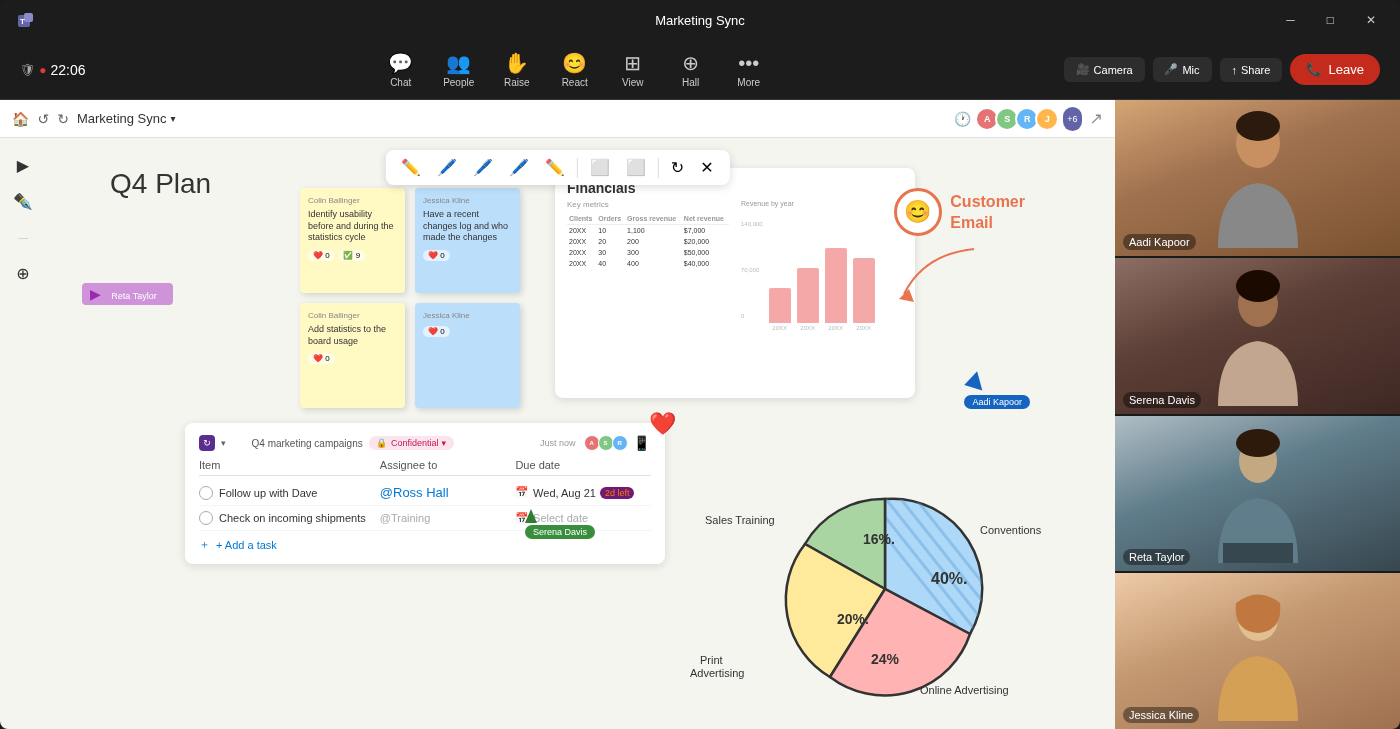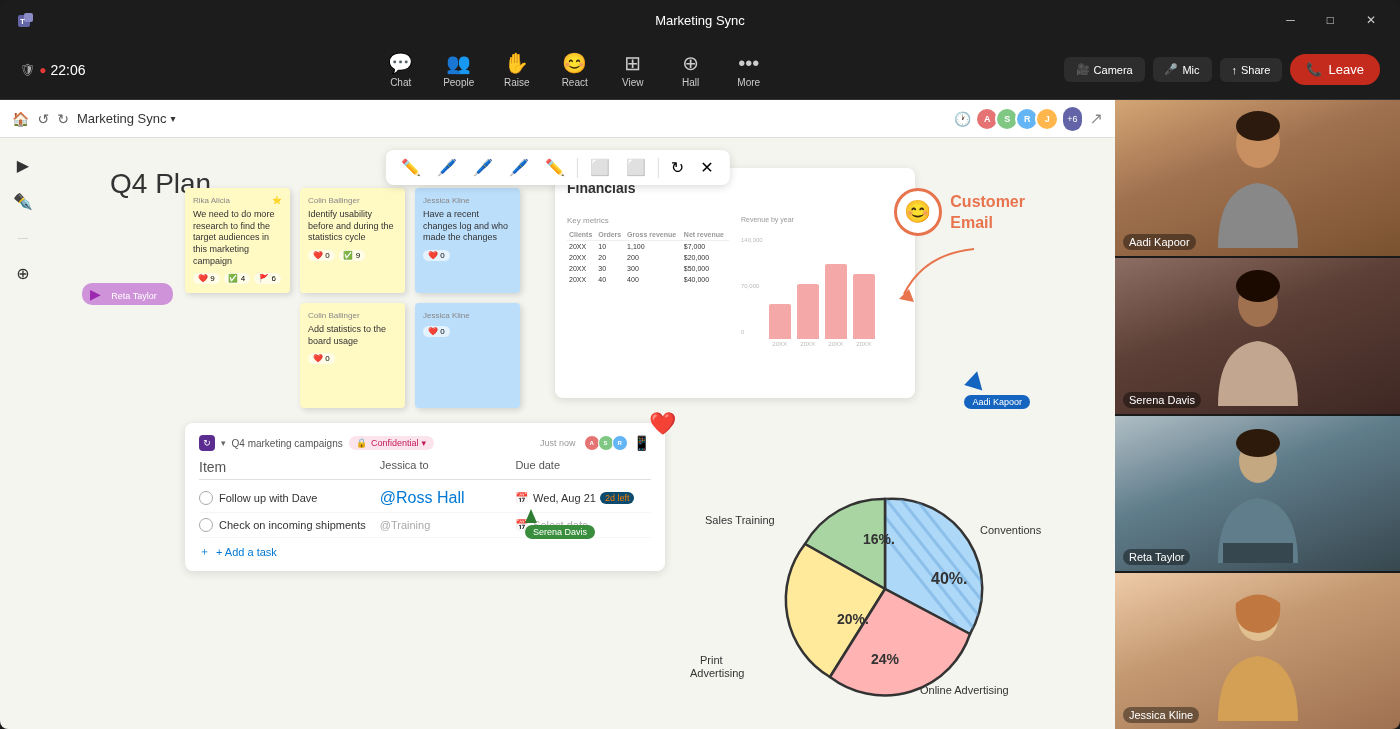--- a/index.html
+++ b/index.html
@@ -234,38 +234,38 @@
       position: absolute;
       left: 555px;
       top: 30px;
       width: 360px;
       height: 230px;
       background: #fff;
       border-radius: 8px;
       padding: 12px;
       box-shadow: 0 2px 8px rgba(0,0,0,0.12);
     }
-    .fin-title { font-size: 14px; font-weight: 600; color: #333; margin-bottom: 20px; }
+    .fin-title { font-size: 14px; font-weight: 600; color: #333; margin-bottom: 4px; }
     .fin-content { display: flex; gap: 12px; height: 170px; }
     .fin-table { flex: 1; }
     .fin-table table { width: 100%; border-collapse: collapse; }
     .fin-table th { font-size: 7px; color: #999; text-align: left; padding: 2px; border-bottom: 1px solid #eee; }
     .fin-table td { font-size: 7px; color: #333; padding: 2px; }
     .fin-chart { flex: 1; display: flex; flex-direction: column; }
 
     
     .reta-label {
       position: absolute;
       left: 82px;
       top: 145px;
       background: #ce93d8;
       color: #fff;
       font-size: 9px;
       padding: 3px 8px;
-      border-radius: 10px;
+      border-radius: 4px;
     }
 
     
     .video-panel {
       width: 285px;
       background: #1a1a1a;
       display: flex;
       flex-direction: column;
       gap: 2px;
       flex-shrink: 0;
@@ -424,32 +424,20 @@
 
       <div class="wb-content">
 
         <div class="q4-title">Q4 Plan</div>
 
         <div class="reta-label">
           <span style="color:#9c27b0;font-size:14px;">▶</span>
           <span style="background:#ce93d8;color:#fff;font-size:9px;padding:2px 8px;border-radius:10px;">Reta Taylor</span>
         </div>
 
-        <div class="sticky-note sticky-yellow" style="left:185px;top:50px;width:105px;height:105px;">
-          <div class="sticky-note-header">
-            <span>Rika Alicia</span>
-            <span>⭐</span>
-          </div>
-          <div class="sticky-note-body">We need to do more research to find the target audiences in this marketing campaign</div>
-          <div class="sticky-reactions">
-            <span class="reaction-pill">❤️ 9</span>
-            <span class="reaction-pill">✅ 4</span>
-            <span class="reaction-pill">🚩 6</span>
-          </div>
-        </div>
 
         <div class="sticky-note sticky-yellow" style="left:300px;top:50px;width:105px;height:105px;">
           <div class="sticky-note-header">
             <span>Colin Ballinger</span>
           </div>
           <div class="sticky-note-body">Identify usability before and during the statistics cycle</div>
           <div class="sticky-reactions">
             <span class="reaction-pill">❤️ 0</span>
             <span class="reaction-pill">✅ 9</span>
           </div>
@@ -576,51 +564,51 @@
           <div style="background:#1565c0;color:#fff;font-size:9px;padding:2px 8px;border-radius:10px;margin-top:2px;">Aadi Kapoor</div>
         </div>
 
         <div style="position:absolute;left:185px;top:285px;width:480px;background:#fff;border-radius:8px;padding:12px 14px;box-shadow:0 2px 10px rgba(0,0,0,0.12);">
 
           <div style="position:absolute;top:-12px;right:-12px;font-size:22px;">❤️</div>
 
           <div style="display:flex;align-items:center;gap:6px;margin-bottom:8px;flex-wrap:wrap;">
             <div style="width:16px;height:16px;background:#5c2d91;border-radius:4px;display:flex;align-items:center;justify-content:center;font-size:9px;color:#fff;">↻</div>
             <span style="font-size:9px;color:#666;">▾</span>
-            <span style="font-size:10px;color:#555;font-weight:500;">Q4 marketing campaigns</span>
+            <span style="font-size:10px;color:#555;font-weight:500;margin-left:20px;">Q4 marketing campaigns</span>
             <div style="background:#fce4ec;color:#c2185b;font-size:9px;padding:2px 8px;border-radius:10px;display:flex;align-items:center;gap:3px;">
               🔒 <span>Confidential</span>
               <span>▾</span>
             </div>
             <span style="font-size:9px;color:#999;margin-left:auto;">Just now</span>
             <div style="display:flex;margin-left:4px;">
               <div style="width:16px;height:16px;border-radius:50%;background:#e57373;border:1px solid #fff;margin-left:-2px;font-size:6px;display:flex;align-items:center;justify-content:center;color:#fff;font-weight:bold;">A</div>
               <div style="width:16px;height:16px;border-radius:50%;background:#81c784;border:1px solid #fff;margin-left:-2px;font-size:6px;display:flex;align-items:center;justify-content:center;color:#fff;font-weight:bold;">S</div>
               <div style="width:16px;height:16px;border-radius:50%;background:#64b5f6;border:1px solid #fff;margin-left:-2px;font-size:6px;display:flex;align-items:center;justify-content:center;color:#fff;font-weight:bold;">R</div>
             </div>
             <span style="font-size:14px;color:#888;">📱</span>
           </div>
 
 
           <div style="display:flex;border-bottom:1px solid #e0e0e0;padding-bottom:4px;margin-bottom:4px;">
-            <div style="flex:2;font-size:14px;color:#555;font-weight:500;">Item</div>
-            <div style="flex:1.5;font-size:11px;color:#555;font-weight:500;">Jessica to</div>
+            <div style="flex:2;font-size:11px;color:#555;font-weight:500;">Item</div>
+            <div style="flex:1.5;font-size:11px;color:#555;font-weight:500;">Assignee to</div>
             <div style="flex:1.5;font-size:11px;color:#555;font-weight:500;">Due date</div>
           </div>
 
           <div style="display:flex;align-items:center;padding:5px 0;border-bottom:1px solid #f5f5f5;">
             <div style="flex:2;display:flex;align-items:center;gap:6px;font-size:11px;color:#333;">
               <div style="width:14px;height:14px;border-radius:50%;border:1.5px solid #aaa;flex-shrink:0;"></div>
               <span>Follow up with Dave</span>
             </div>
-            <div style="flex:1.5;font-size:16px;color:#0078d4;">@Ross Hall</div>
+            <div style="flex:1.5;font-size:13px;color:#0078d4;">@Ross Hall</div>
             <div style="flex:1.5;font-size:11px;color:#333;display:flex;align-items:center;gap:4px;">
               <span>📅</span>
               <span>Wed, Aug 21</span>
-              <span style="background:#0c4a6e;color:#f57c00;font-size:9px;padding:1px 5px;border-radius:10px;">2d left</span>
+              <span style="background:#701a75;color:#f57c00;font-size:9px;padding:1px 5px;border-radius:10px;">2d left</span>
             </div>
           </div>
 
           <div style="display:flex;align-items:center;padding:5px 0;border-bottom:1px solid #f5f5f5;">
             <div style="flex:2;display:flex;align-items:center;gap:6px;font-size:11px;color:#333;">
               <div style="width:14px;height:14px;border-radius:50%;border:1.5px solid #aaa;flex-shrink:0;"></div>
               <span>Check on incoming shipments</span>
             </div>
             <div style="flex:1.5;font-size:11px;color:#aaa;">@Training</div>
             <div style="flex:1.5;font-size:11px;color:#aaa;display:flex;align-items:center;gap:4px;">

